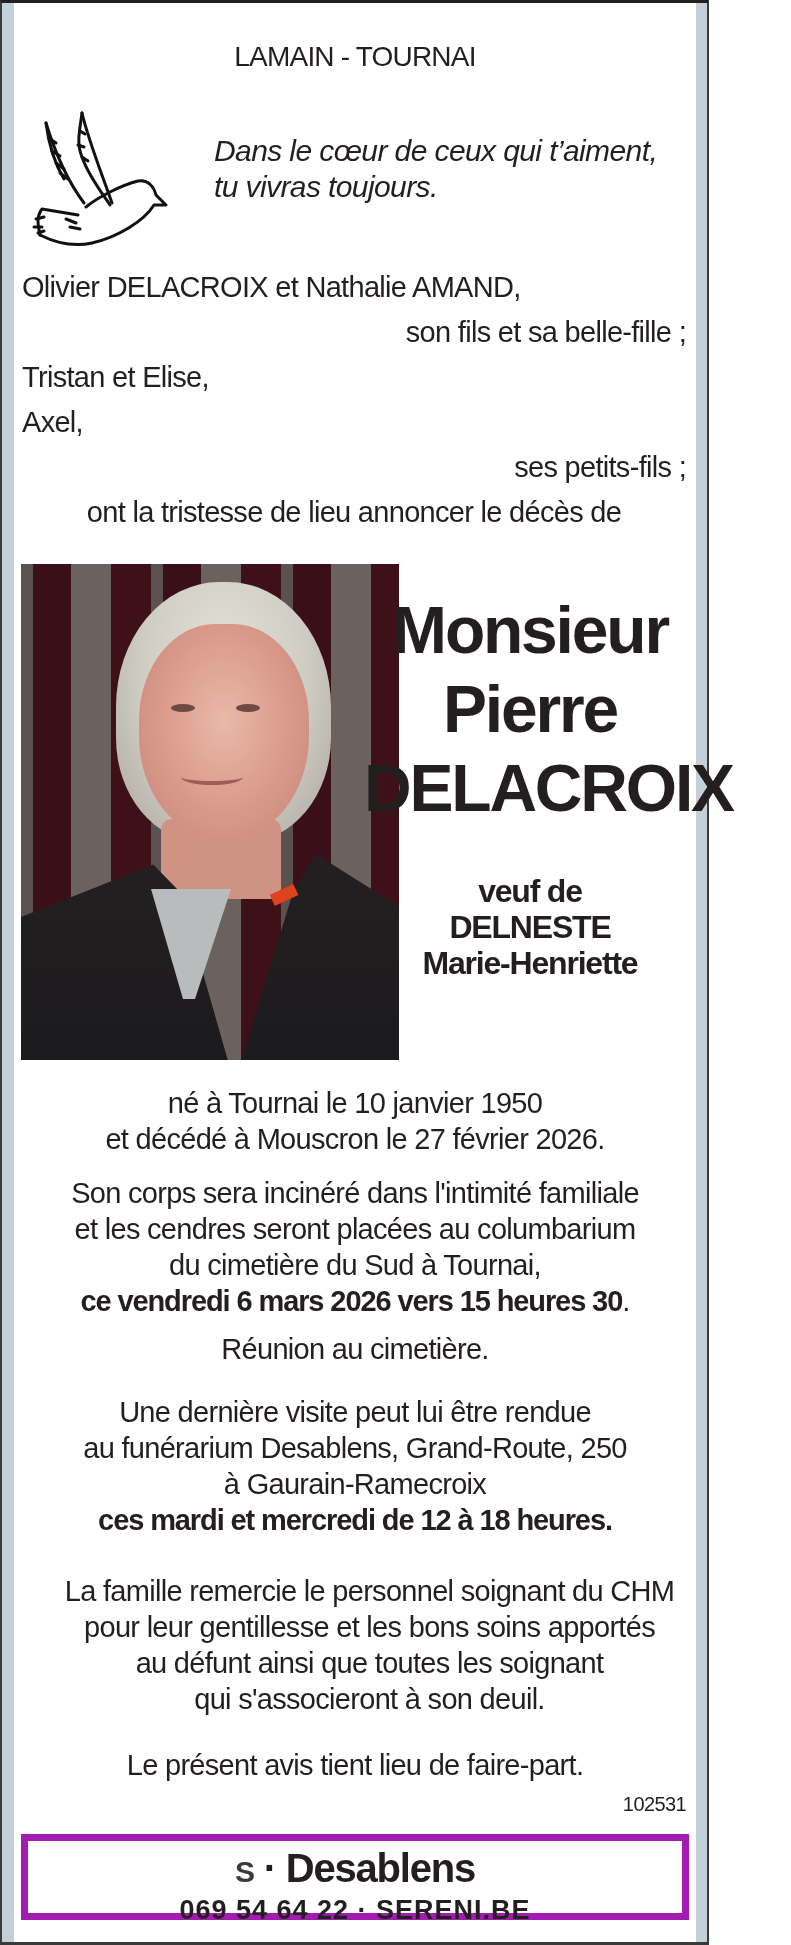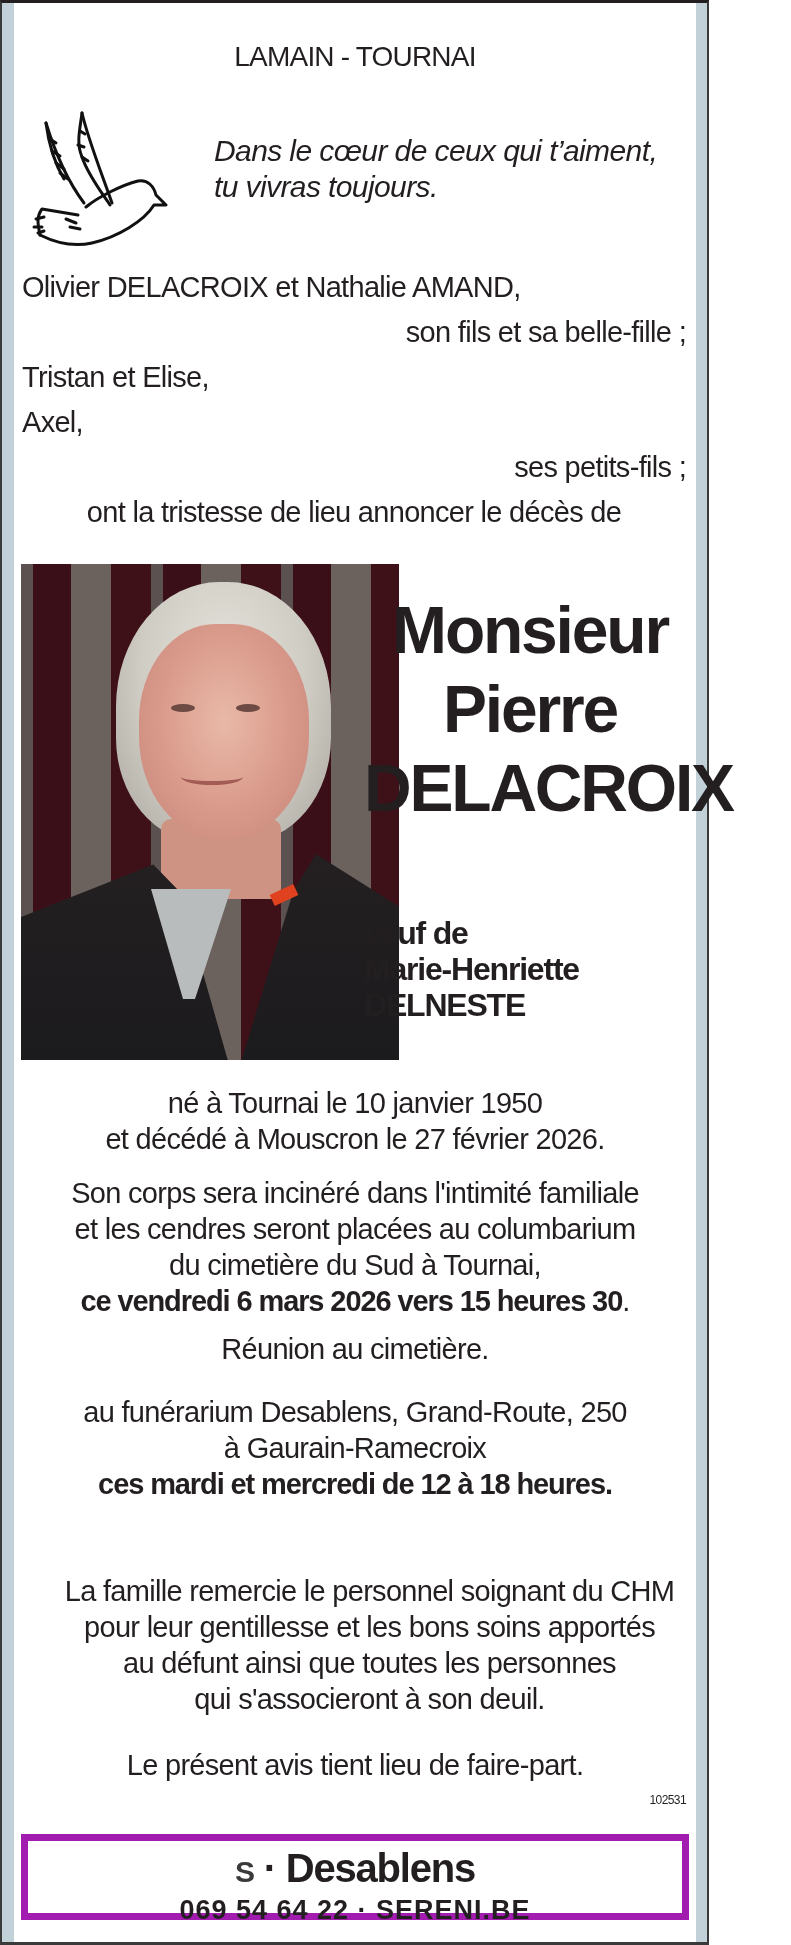--- a/index.html
+++ b/index.html
@@ -34,28 +34,28 @@
     .photo .face { position: absolute; left: 118px; top: 60px; width: 170px; height: 215px; border-radius: 45% 45% 48% 48%; background: radial-gradient(ellipse at 50% 45%, #e9b9a8 0%, #d9998a 55%, #c3857a 100%); }
     .photo .eye { position: absolute; top: 140px; width: 24px; height: 8px; border-radius: 50%; background: #6e4a44; }
     .photo .mouth { position: absolute; left: 160px; top: 205px; width: 62px; height: 12px; border-bottom: 4px solid #a35b55; border-radius: 0 0 50% 50%; }
     .photo .neck { position: absolute; left: 140px; top: 255px; width: 120px; height: 80px; background: #cf9384; border-radius: 10px; }
     .photo .shirt { position: absolute; left: 130px; top: 325px; width: 80px; height: 110px; background: #b9bcbc; clip-path: polygon(0 0, 100% 0, 55% 100%, 40% 100%); }
     .photo .vest { position: absolute; left: 0; top: 290px; width: 378px; height: 210px; background: linear-gradient(180deg, #242022 0%, #1b1a1c 100%); clip-path: polygon(0 30%, 35% 5%, 42% 18%, 55% 100%, 58% 100%, 72% 18%, 78% 0, 100% 25%, 100% 100%, 0 100%); }
     .photo .badge { position: absolute; left: 250px; top: 325px; width: 26px; height: 12px; background: #e0421f; transform: rotate(-25deg); }
 
     .name-block { left: 350px; right: 0; top: 588px; text-align: center; }
     .name-line { font-weight: bold; font-size: 66px; line-height: 79px; letter-spacing: -2.2px; white-space: nowrap; }
-    .widow-block { left: 350px; right: 0; top: 912px; }
+    .widow-block { left: 350px; right: 0; top: 870px; text-align: center; }
     .widow-line { font-weight: bold; font-size: 32px; line-height: 36px; letter-spacing: -1.2px; white-space: nowrap; }
 
     .body-text { left: 0; right: 0; text-align: center; font-size: 29px; line-height: 36px; letter-spacing: -0.7px; }
     .body-text div { white-space: nowrap; }
     .bold { font-weight: bold; letter-spacing: -1.1px; }
 
-    .ref { right: 10px; top: 1790px; font-size: 12px; letter-spacing: -0.6px; }
+    .ref { right: 10px; top: 1790px; font-size: 20px; letter-spacing: -0.6px; }
     .footer-box { left: 7px; right: 7px; top: 1831px; height: 86px; border: 7px solid #a21caf; box-sizing: border-box; text-align: center; }
     .footer-brand { font-weight: bold; font-size: 40px; line-height: 46px; margin-top: 4px; letter-spacing: -1.2px; white-space: nowrap; }
     .footer-brand .s { font-size: 30px; color: #3a3a3a; }
     .footer-contact { font-weight: bold; font-size: 27px; line-height: 30px; letter-spacing: 1px; white-space: nowrap; }
   </style>
 </head>
 <body>
 
 <div class="frame">
   <div class="paper">
@@ -109,50 +109,51 @@
     </div>
 
     <div class="abs name-block">
       <div class="name-line">Monsieur</div>
       <div class="name-line">Pierre</div>
       <div class="name-line">DELACROIX</div>
     </div>
 
     <div class="abs widow-block">
       <div class="widow-line">veuf de</div>
+      <div class="widow-line">DELNESTE</div>
       <div class="widow-line">Marie-Henriette</div>
-      <div class="widow-line">DELNESTE</div>
     </div>
 
     <div class="abs body-text" style="top:1082px;">
       <div>né à Tournai le 10 janvier 1950</div>
       <div>et décédé à Mouscron le 27 février 2026.</div>
     </div>
 
     <div class="abs body-text" style="top:1172px;">
       <div>Son corps sera incinéré dans l'intimité familiale</div>
       <div>et les cendres seront placées au columbarium</div>
       <div>du cimetière du Sud à Tournai,</div>
       <div><span class="bold">ce vendredi 6 mars 2026 vers 15 heures 30</span><span>.</span></div>
     </div>
 
     <div class="abs body-text" style="top:1328px;">
       <div>Réunion au cimetière.</div>
     </div>
 
     <div class="abs body-text" style="top:1391px;">
+      <div>Une dernière visite peut lui être rendue</div>
       <div>au funérarium Desablens, Grand-Route, 250</div>
       <div>à Gaurain-Ramecroix</div>
       <div class="bold">ces mardi et mercredi de 12 à 18 heures.</div>
     </div>
 
     <div class="abs body-text" style="top:1570px;padding-left:29px;">
       <div>La famille remercie le personnel soignant du CHM</div>
       <div>pour leur gentillesse et les bons soins apportés</div>
-      <div>au défunt ainsi que toutes les personnes</div>
+      <div>au défunt ainsi que toutes les soignant</div>
       <div>qui s'associeront à son deuil.</div>
     </div>
 
     <div class="abs body-text" style="top:1744px;">
       <div>Le présent avis tient lieu de faire-part.</div>
     </div>
 
     <div class="abs ref">102531</div>
 
     <div class="abs footer-box">

